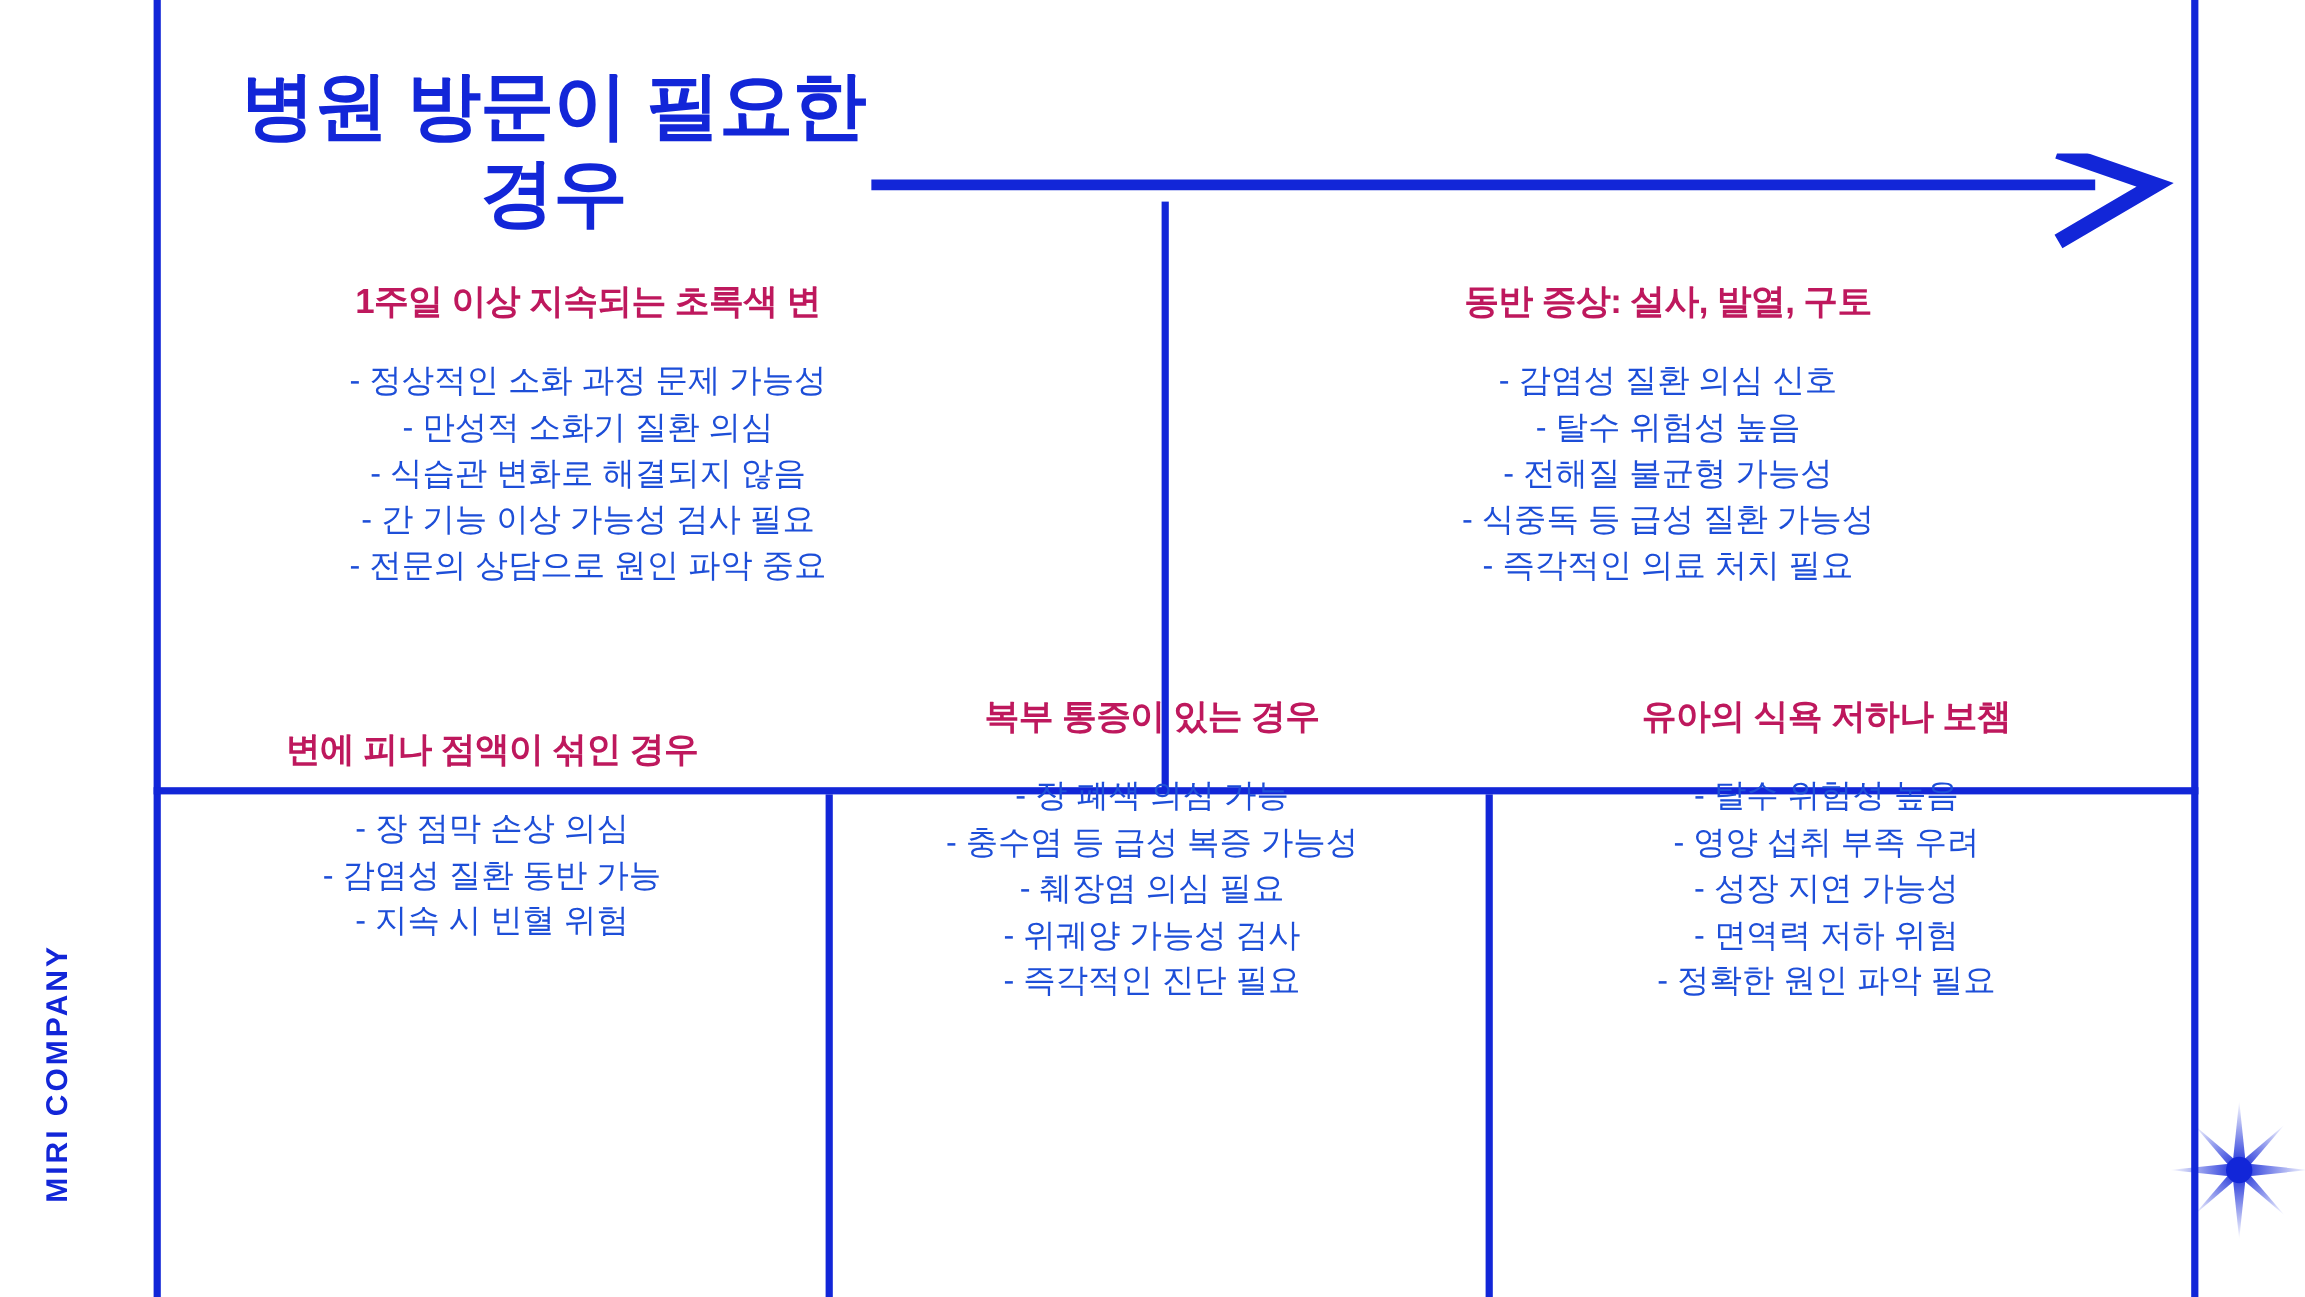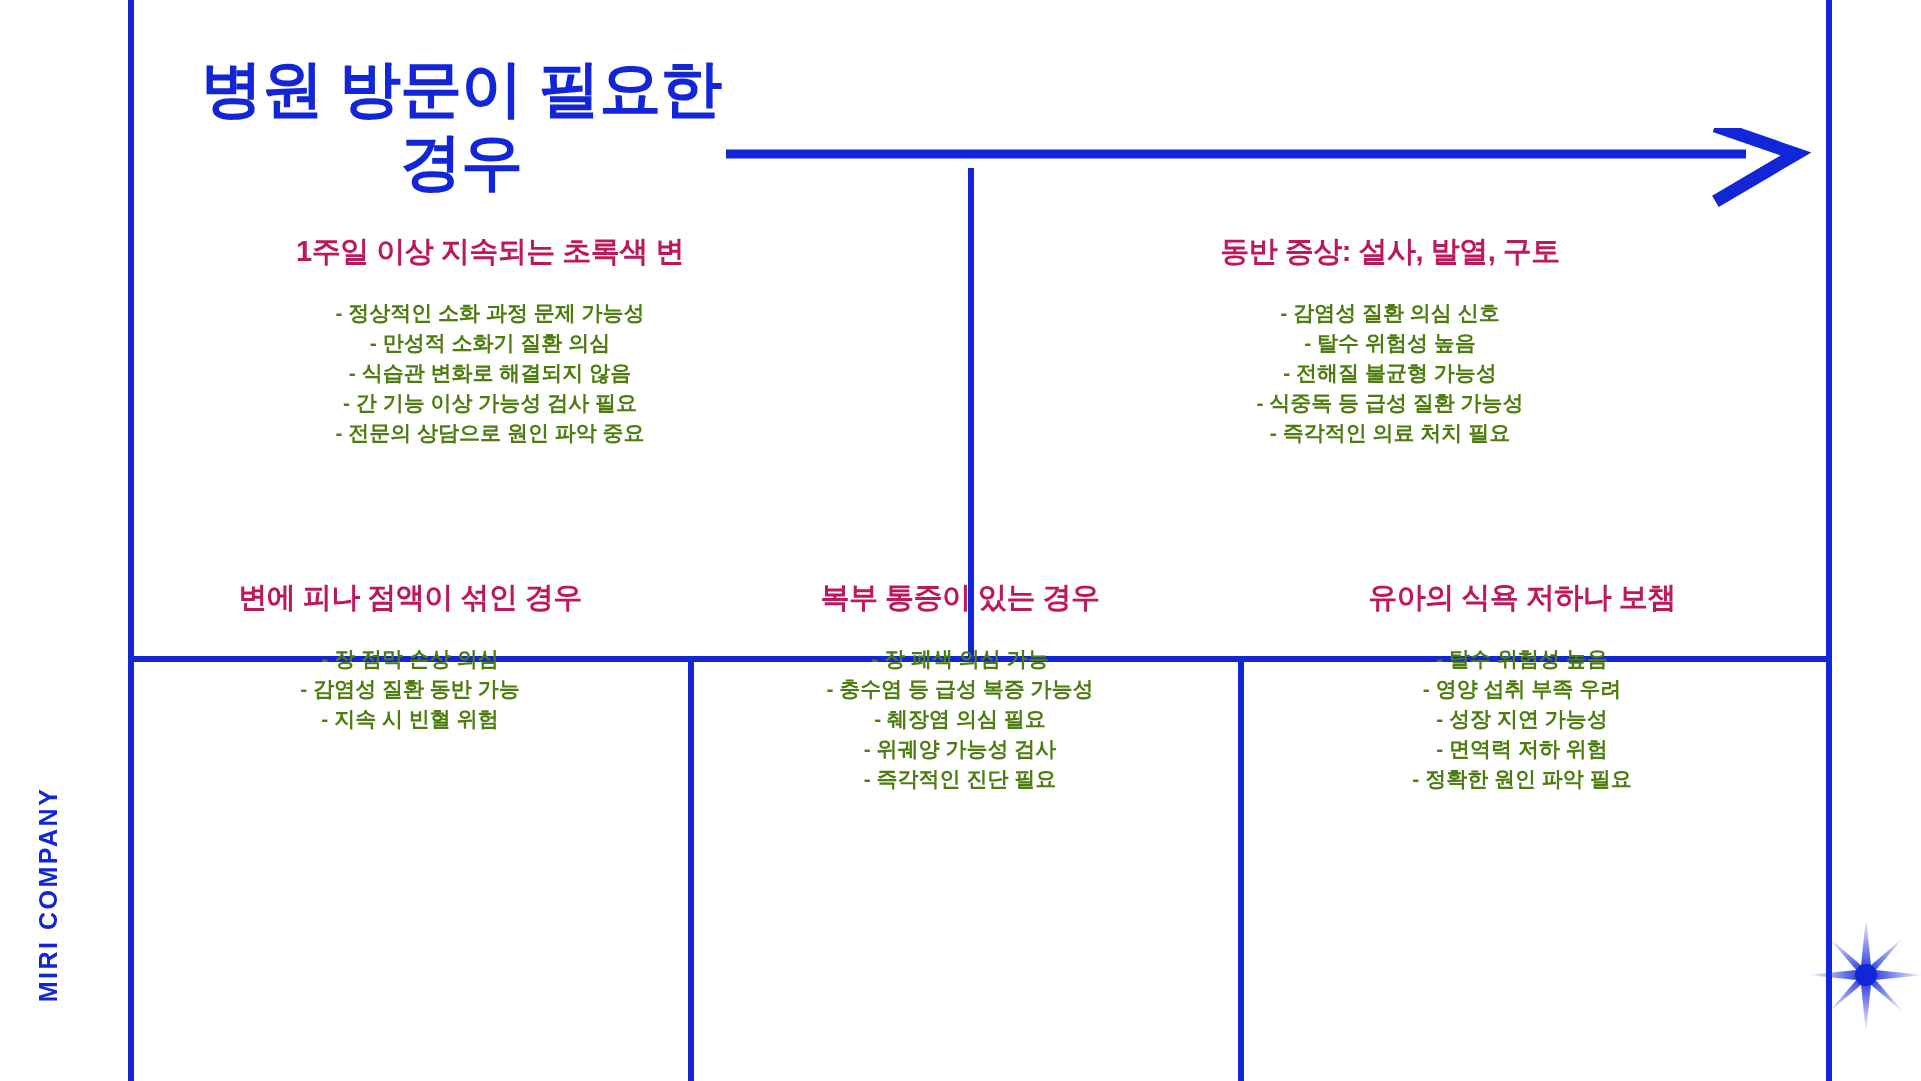--- a/index.html
+++ b/index.html
@@ -91,32 +91,32 @@
     margin: 0 0 26px 0;
     letter-spacing: -0.5px;
     white-space: nowrap;
   }
   .cell-list {
     list-style: none;
     margin: 0;
     padding: 0;
   }
   .cell-list li {
-    color: #4d7c0f;
-    font-size: 21px;
-    font-weight: 700;
+    color: #1d4ed8;
+    font-size: 27px;
+    font-weight: 400;
     line-height: 1.43;
     white-space: nowrap;
   }
 
   
   #cell-1 { left: 190px;  top: 232px; width: 600px; }
   #cell-2 { left: 1010px; top: 232px; width: 760px; }
   
-  #cell-3 { left: 150px;  top: 578px; width: 520px; }
+  #cell-3 { left: 150px;  top: 605px; width: 520px; }
   #cell-4 { left: 700px;  top: 578px; width: 520px; }
   #cell-5 { left: 1252px; top: 578px; width: 540px; }
 </style>
 </head>
 <body>
 
 <div id="slide">
 
   <div class="line v-left"></div>
   <div class="line v-right"></div>

